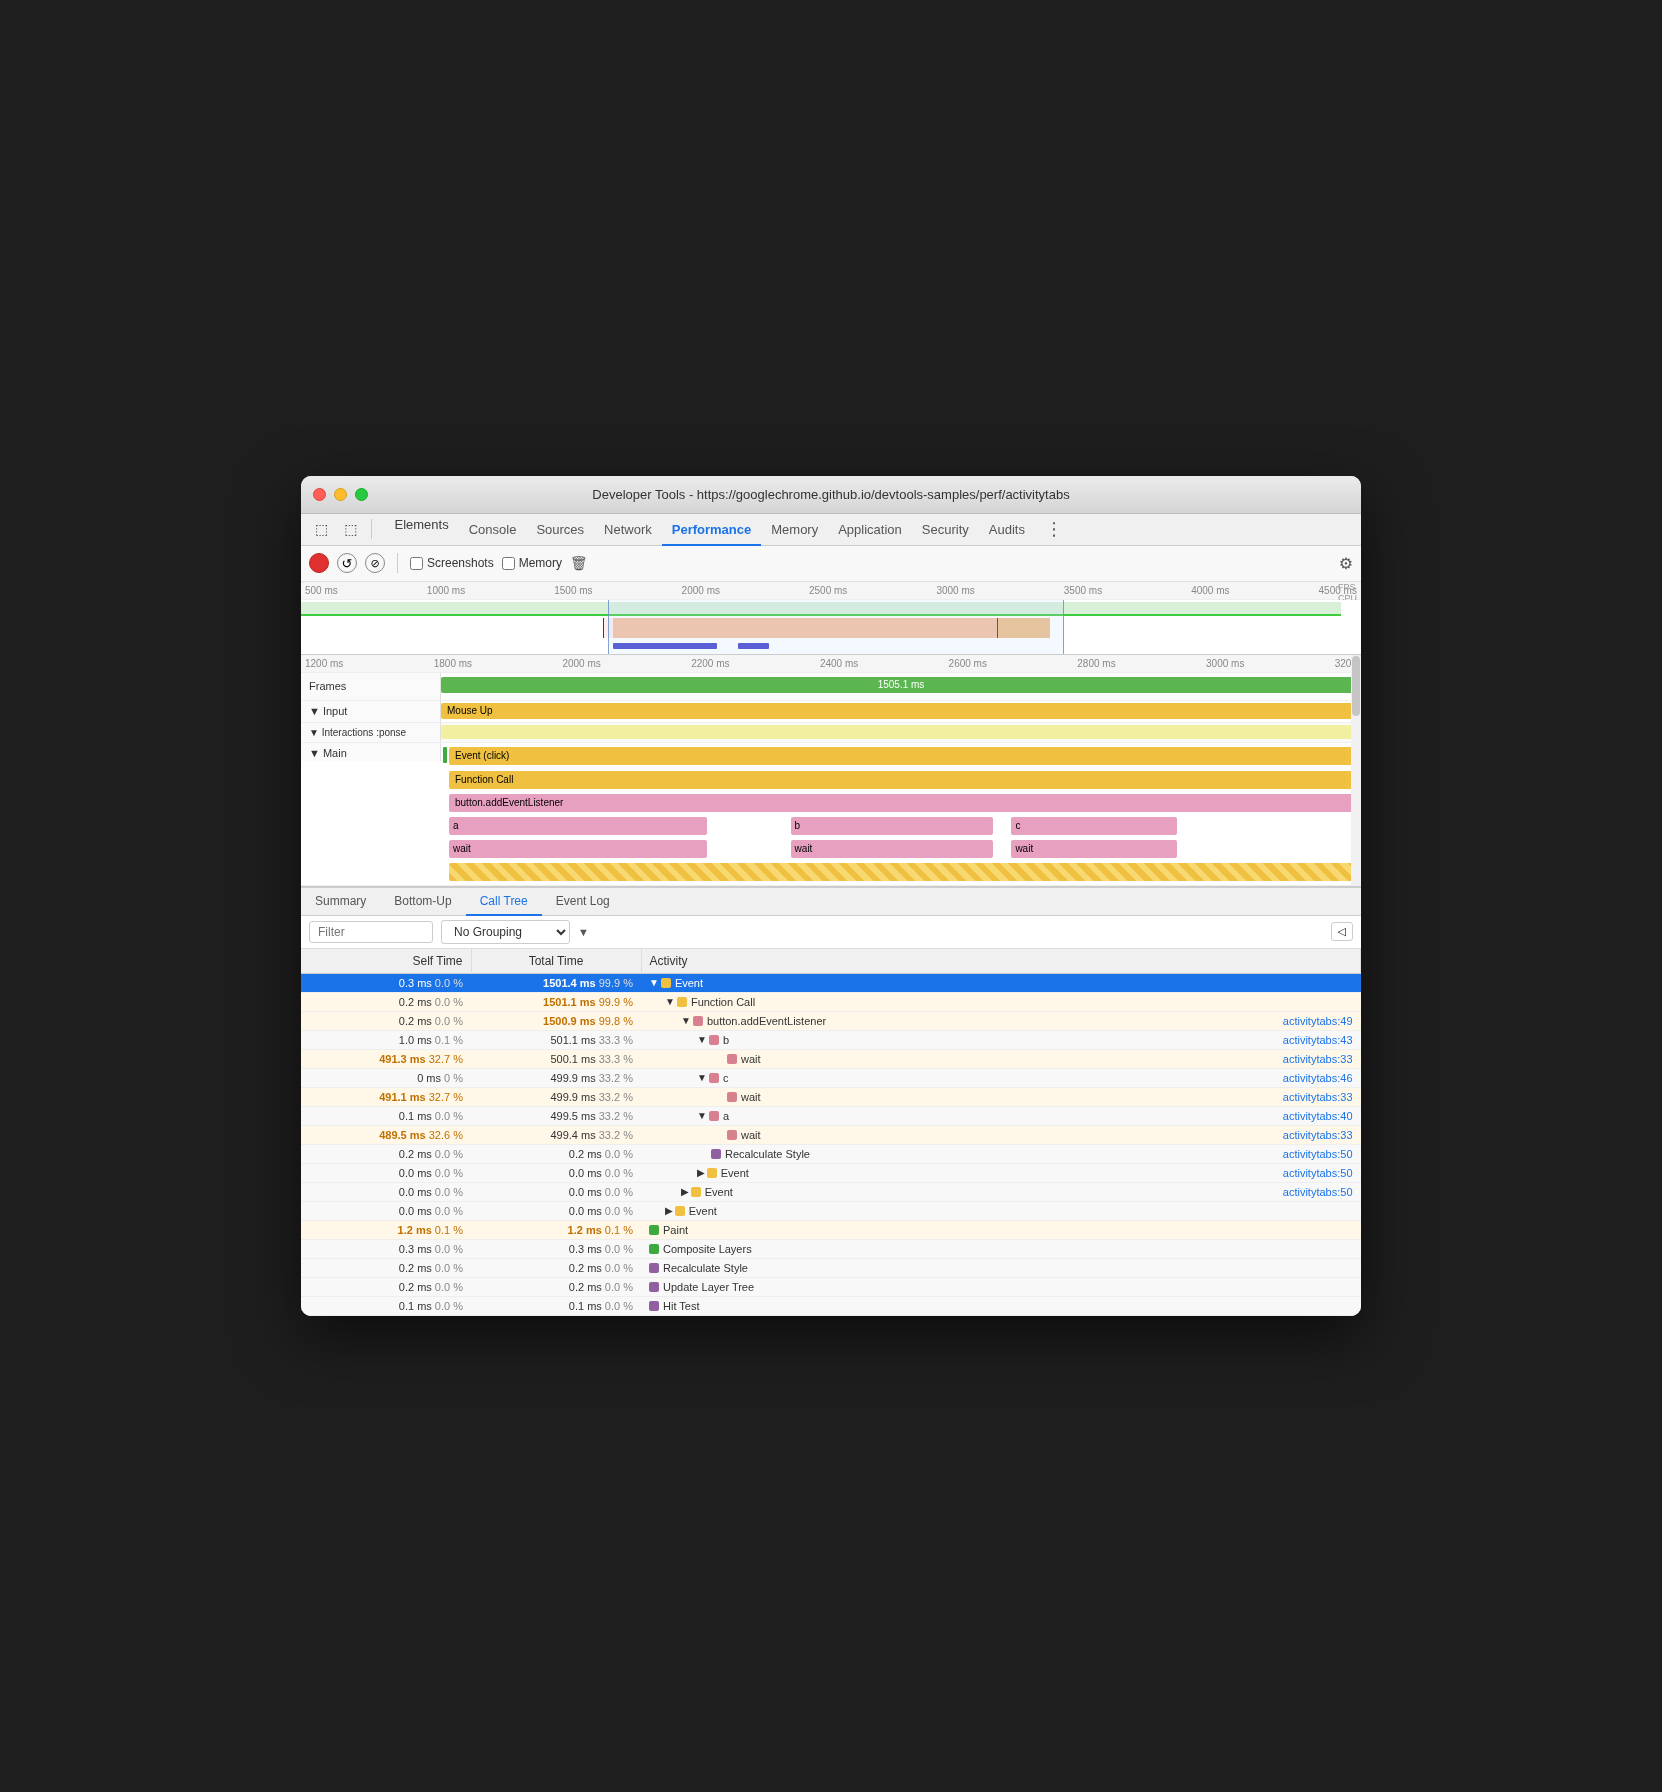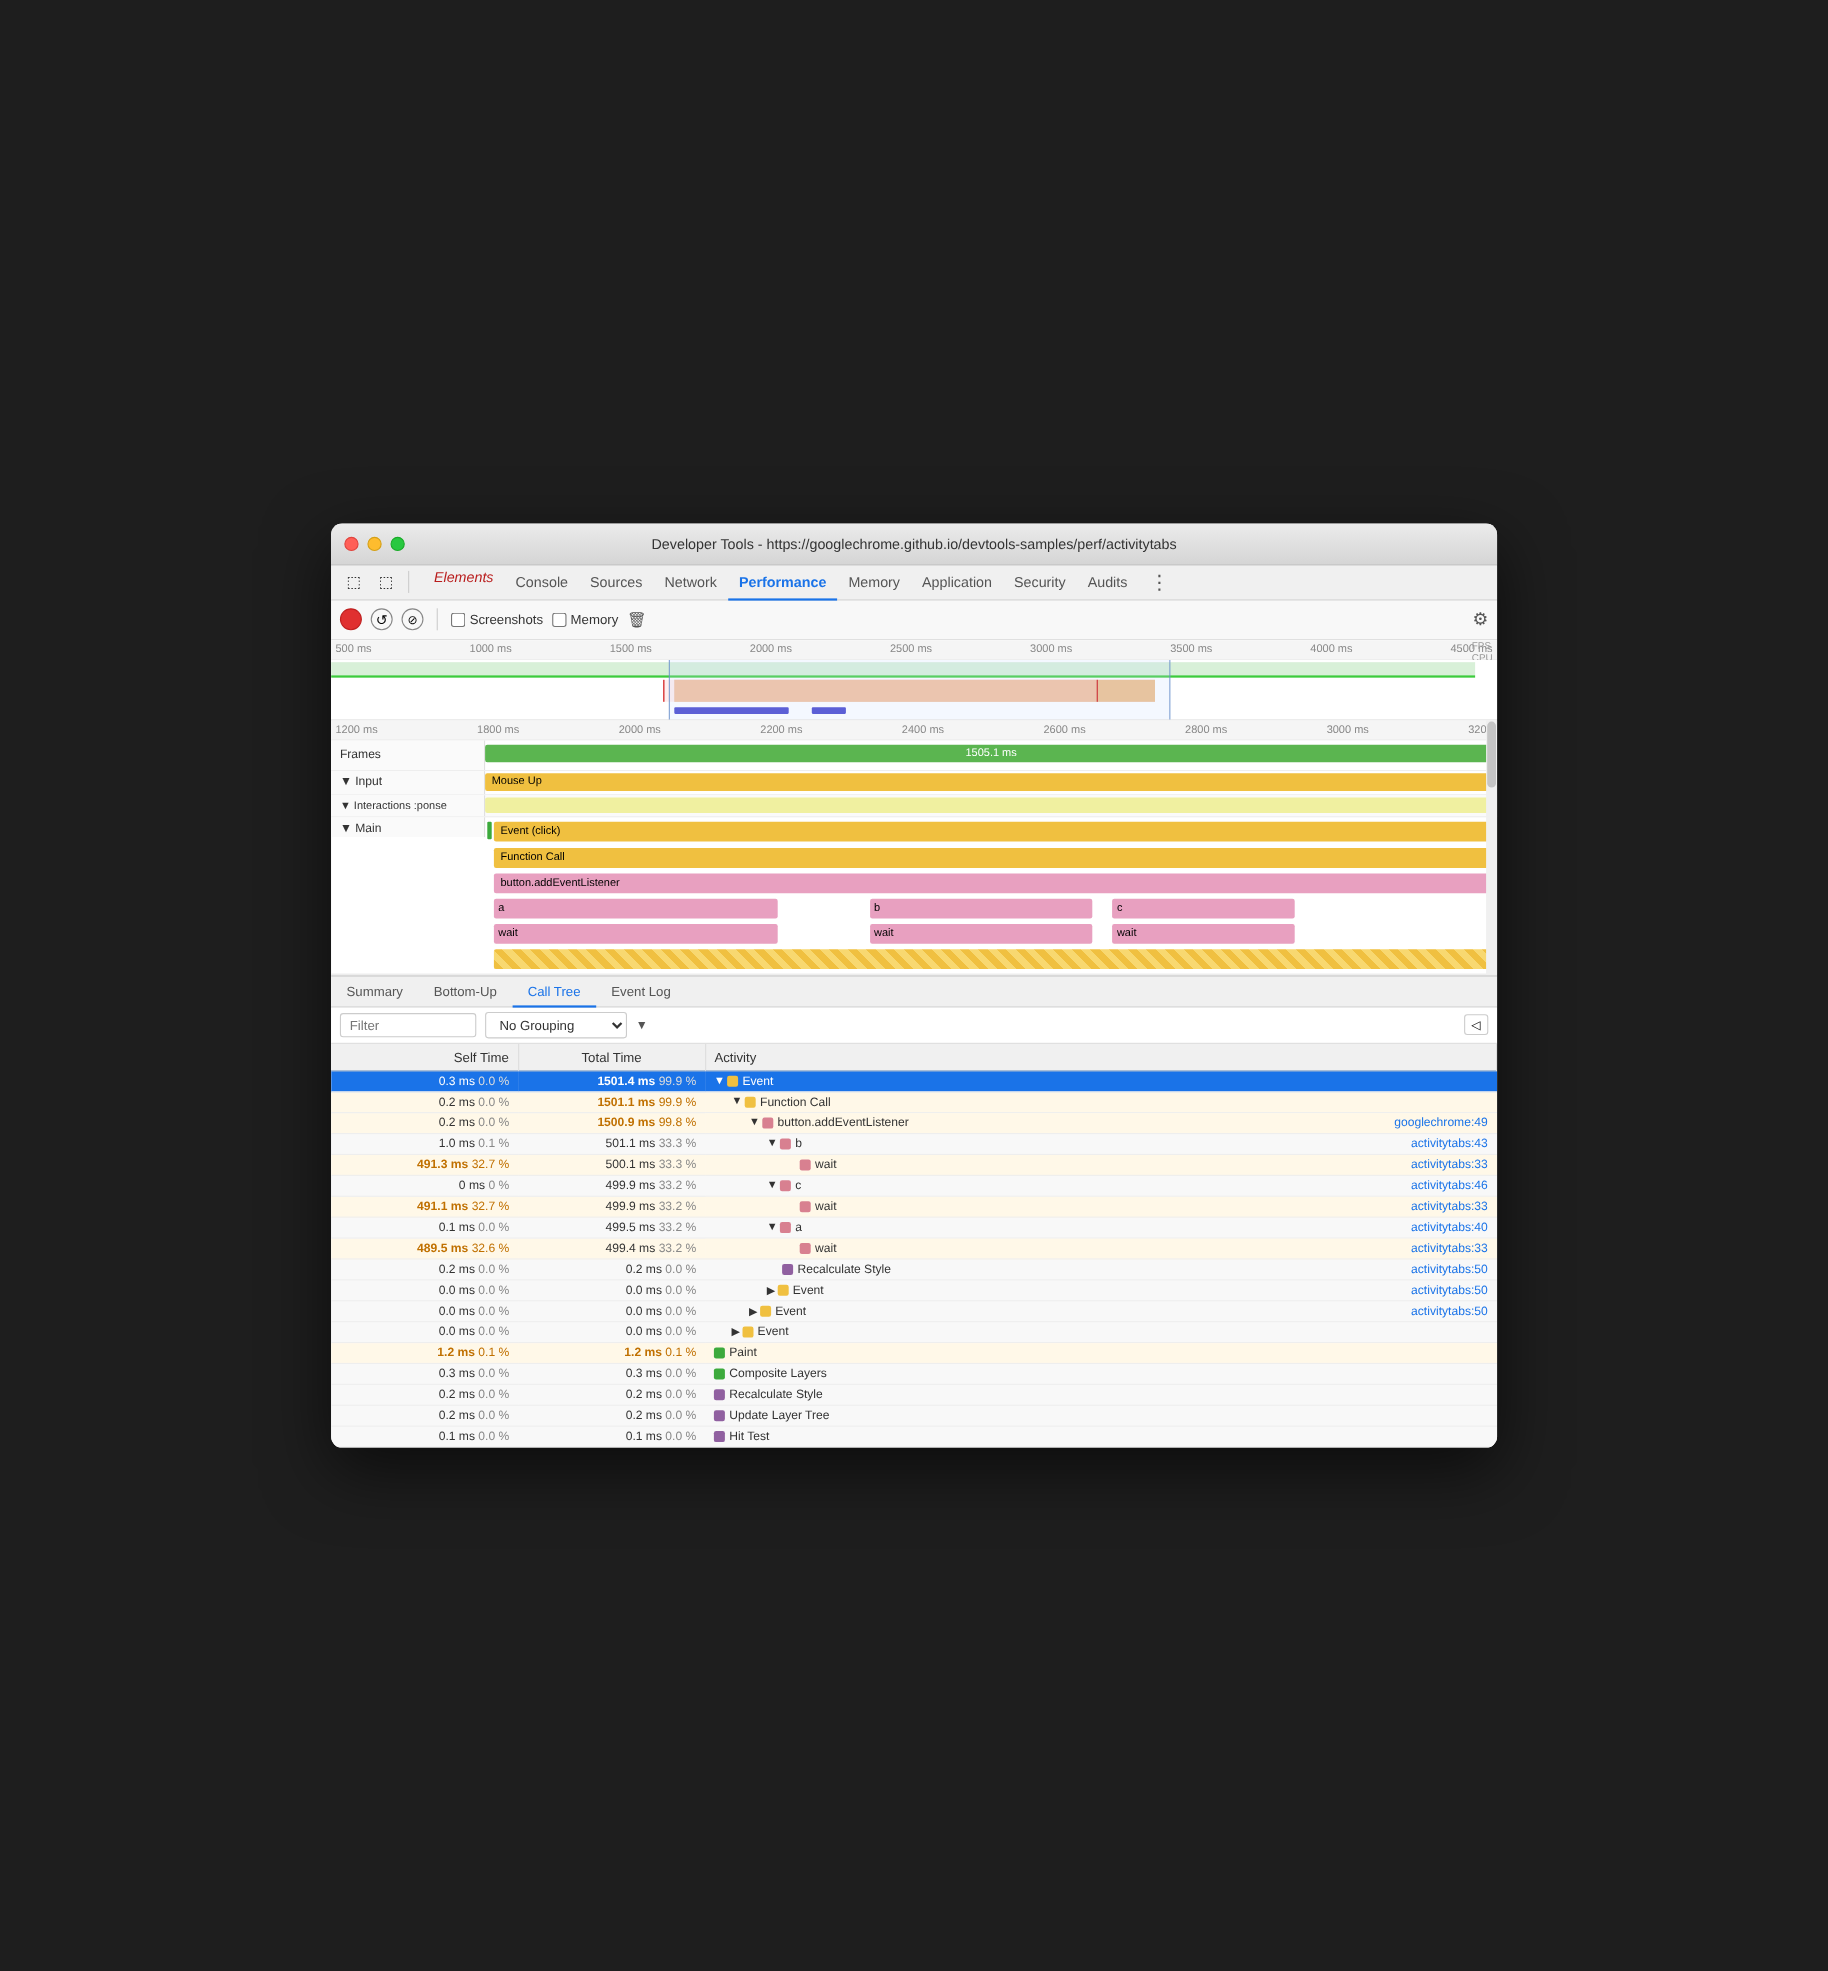--- a/index.html
+++ b/index.html
@@ -229,21 +229,21 @@
     </div>
     <span class="title-bar-title">Developer Tools - https://googlechrome.github.io/devtools-samples/perf/activitytabs</span>
   </div>
 
   <div style="background:#f0f0f0; border-bottom:1px solid #ccc; display:flex; align-items:center; padding:0 8px; height:32px; gap:4px;">
     <button class="toolbar-btn" style="font-size:14px;">⬚</button>
     <button class="toolbar-btn" style="font-size:14px;">⬚</button>
     <div style="width:1px;height:20px;background:#ccc;margin:0 4px;"></div>
 
     <div style="display:flex; gap:0; margin:0 4px;">
-      <span class="tab" style="font-size:13px;color:#b91c1c;padding:0 10px;height:23px;display:flex;align-items:center;cursor:pointer;font-style:italic;">Elements</span>
+      <span class="tab" style="font-size:13px;color:#404040;padding:0 10px;height:23px;display:flex;align-items:center;cursor:pointer;">Elements</span>
       <span class="tab" style="font-size:13px;color:#555;padding:0 10px;height:32px;display:flex;align-items:center;cursor:pointer;">Console</span>
       <span class="tab" style="font-size:13px;color:#555;padding:0 10px;height:32px;display:flex;align-items:center;cursor:pointer;">Sources</span>
       <span class="tab" style="font-size:13px;color:#555;padding:0 10px;height:32px;display:flex;align-items:center;cursor:pointer;">Network</span>
       <span class="tab active" style="font-size:13px;color:#1a73e8;padding:0 10px;height:32px;display:flex;align-items:center;cursor:pointer;border-bottom:2px solid #1a73e8;font-weight:600;">Performance</span>
       <span class="tab" style="font-size:13px;color:#555;padding:0 10px;height:32px;display:flex;align-items:center;cursor:pointer;">Memory</span>
       <span class="tab" style="font-size:13px;color:#555;padding:0 10px;height:32px;display:flex;align-items:center;cursor:pointer;">Application</span>
       <span class="tab" style="font-size:13px;color:#555;padding:0 10px;height:32px;display:flex;align-items:center;cursor:pointer;">Security</span>
       <span class="tab" style="font-size:13px;color:#555;padding:0 10px;height:32px;display:flex;align-items:center;cursor:pointer;">Audits</span>
     </div>
     <span style="font-size:18px;color:#555;cursor:pointer;margin-left:2px;">⋮</span>
@@ -468,21 +468,21 @@
             </tr>
             <tr style="background: rgb(255, 248, 232);">
               <td style="text-align: right; white-space: nowrap;"><span style="color:#333;font-weight:normal">0.2 ms</span>&nbsp;<span style="color:#888">0.0 %</span></td>
               <td style="text-align: right; white-space: nowrap;"><span style="color:#c07000;font-weight:bold">1500.9 ms</span>&nbsp;<span style="color:#c07000">99.8 %</span></td>
               <td style="display: flex; align-items: center;">
                 <span style="display:inline-block;width:16px;"></span>
                 <span style="display:inline-block;width:16px;"></span>
                 <span style="font-size:10px;cursor:pointer;margin-right:2px;color:#333;">▼</span>
                 <span style="display:inline-block;width:10px;height:10px;border-radius:2px;background:#d88090;margin-right:4px;flex-shrink:0;"></span>
                 <span style="color:#333;font-size:11px;">button.addEventListener</span>
-                <a href="#" style="color:#1a73e8;text-decoration:none;font-size:11px;margin-left:auto;padding-left:20px;">googlechrome:49</a>
+                <a href="#" style="color:#1a73e8;text-decoration:none;font-size:11px;margin-left:auto;padding-left:20px;">activitytabs:49</a>
               </td>
             </tr>
             <tr>
               <td style="text-align: right; white-space: nowrap;"><span style="color:#333;font-weight:normal">1.0 ms</span>&nbsp;<span style="color:#888">0.1 %</span></td>
               <td style="text-align: right; white-space: nowrap;"><span style="color:#333;font-weight:normal">501.1 ms</span>&nbsp;<span style="color:#888">33.3 %</span></td>
               <td style="display: flex; align-items: center;">
                 <span style="display:inline-block;width:16px;"></span>
                 <span style="display:inline-block;width:16px;"></span>
                 <span style="display:inline-block;width:16px;"></span>
                 <span style="font-size:10px;cursor:pointer;margin-right:2px;color:#333;">▼</span>

